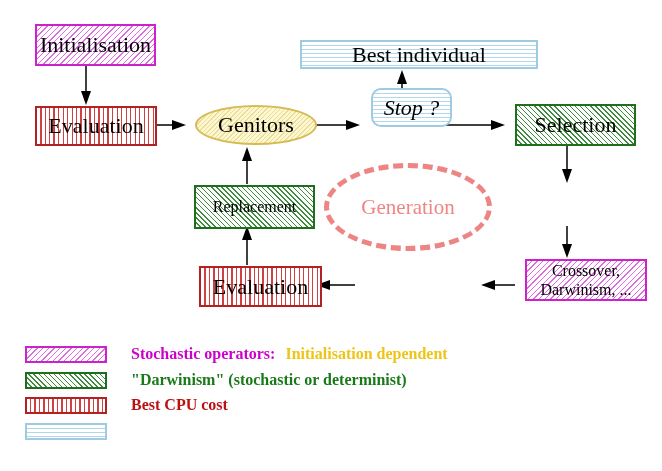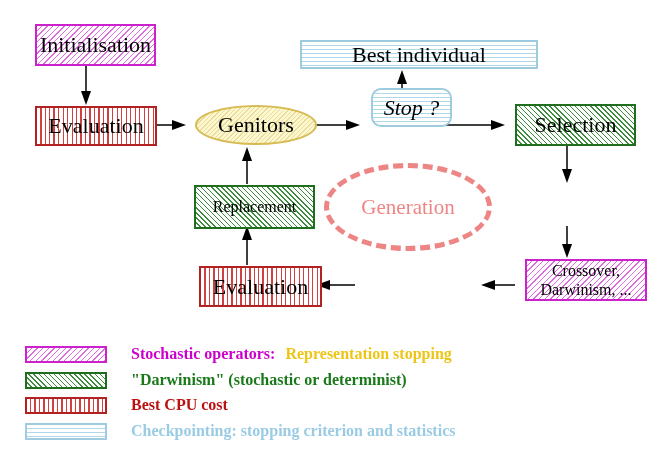--- a/index.html
+++ b/index.html
@@ -140,25 +140,24 @@
 
   <div class="node hatch-red" style="left:190px; top:266px; width:123px; height:41px;">Evaluation</div>
 
   <div class="node hatch-green" style="left:185px; top:185px; width:121px; height:44px; font-size:16px;">Replacement</div>
 
   <div id="node-generation">Generation</div>
 
   <div class="legend-swatch hatch-magenta" style="top:346px;"></div>
   <div class="legend-text" style="top:345px;">
     <span style="color:#cc00cc;">Stochastic operators:</span>
-    <span style="color:#eec517; margin-left:10px;">Representation stopping</span>
+    <span style="color:#eec517; margin-left:10px;">Initialisation dependent</span>
   </div>
 
   <div class="legend-swatch hatch-green" style="top:372px;"></div>
   <div class="legend-text" style="top:371px; color:#1a7a1a;">"Darwinism" (stochastic or determinist)</div>
 
   <div class="legend-swatch hatch-red" style="top:397px;"></div>
   <div class="legend-text" style="top:396px; color:#bb1111;">Best CPU cost</div>
 
   <div class="legend-swatch hatch-cyan" style="top:423px;"></div>
-  <div class="legend-text" style="top:422px; color:#99cbe4;">Checkpointing: stopping criterion and statistics</div>
 
 </div>
 
 </body></html>

